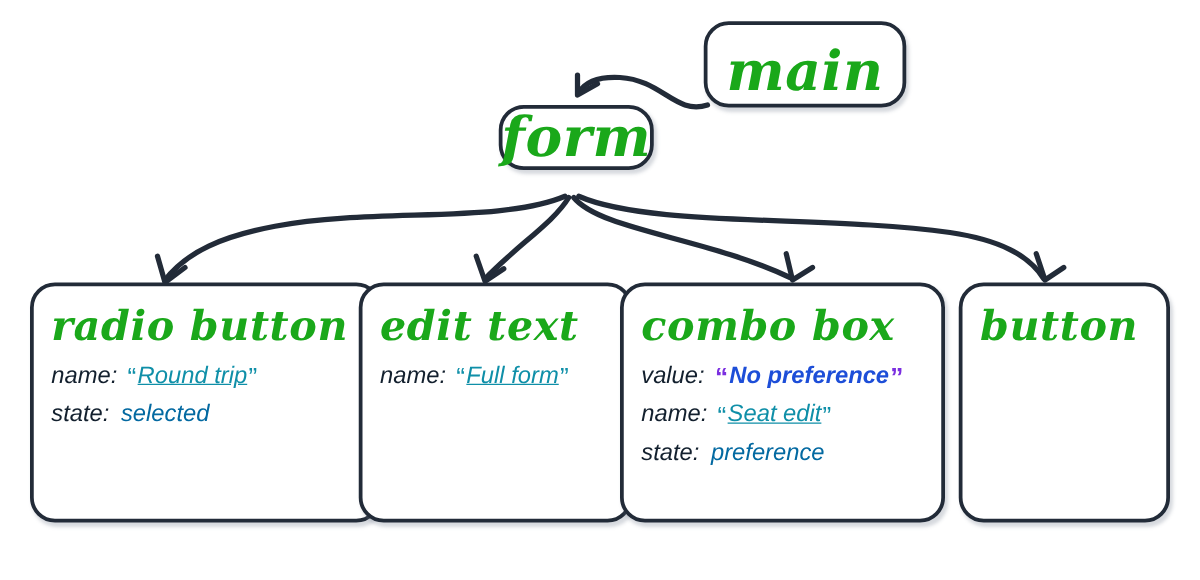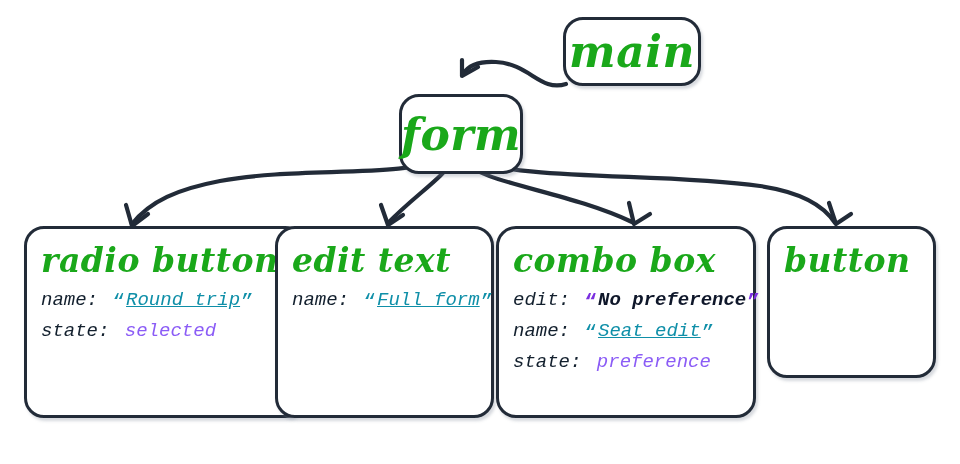--- a/index.html
+++ b/index.html
@@ -60,21 +60,21 @@
     padding: 12px 0 0 14px;
   }
   .leaf-node .node-title {
     display: block;
     font-size: 33px;
     line-height: 40px;
     margin-bottom: 4px;
   }
 
   .prop-row {
-    font-family: Liberation Mono, monospace;
+    font-family: Liberation Sans, sans-serif;
     font-style: italic;
     font-size: 19px;
     line-height: 31px;
     white-space: nowrap;
     color: #13202e;
   }
   .prop-key {
     color: #13202e;
     font-style: italic;
   }
@@ -95,37 +95,37 @@
   }
 
   
   .v-link .inner {
     color: #0f8fa8;
     text-decoration: underline;
   }
   .v-link .q { color: #0f8fa8; }
 
   .v-state {
-    color: #8b5cf6;
+    color: #0369a1;
   }
 
   .v-purple .inner {
-    color: #0f172a;
+    color: #1d4ed8;
     font-weight: bold;
     text-decoration: none;
   }
   .v-purple .q { color: #7b2fe0; font-weight: bold; }
 
   
-  #node-main      { left: 563px;  top: 17px;  width: 138px; height: 69px;  }
-  #node-form      { left: 399px;  top: 84px;  width: 124px; height: 80px; margin-top: 10px;  }
+  #node-main      { left: 563px;  top: 17px;  width: 162px; height: 69px; align-items: flex-end;  }
+  #node-form      { left: 399px;  top: 84px;  width: 124px; height: 52px;  }
   #node-radio     { left: 24px;   top: 226px; width: 281px; height: 192px; }
-  #node-edit      { left: 275px;  top: 226px; width: 219px; height: 192px; }
+  #node-edit      { left: 287px;  top: 226px; width: 219px; height: 192px; }
   #node-combo     { left: 496px;  top: 226px; width: 260px; height: 192px; }
-  #node-button    { left: 767px;  top: 226px; width: 169px; height: 152px; }
+  #node-button    { left: 767px;  top: 226px; width: 169px; height: 192px; }
 </style>
 </head>
 <body>
 
 <div id="canvas">
 
   <svg id="edges" viewBox="0 0 960 464" xmlns="http://www.w3.org/2000/svg">
     <g fill="none" stroke="#222b38" stroke-width="4.2" stroke-linecap="round" stroke-linejoin="round">
 
       <path d="M 566 84 C 540 92 530 64 496 62 C 478 61 468 66 463 74"></path>
@@ -176,21 +176,21 @@
     <div class="prop-row">
       <span class="prop-key">name:</span>
       <span class="prop-val v-link"><span class="q">“</span><span class="inner">Full form</span><span class="q">”</span></span>
     </div>
   </div>
 
   <div class="node leaf-node" id="node-combo">
     <span class="node-title">combo box</span>
 
     <div class="prop-row">
-      <span class="prop-key">edit:</span>
+      <span class="prop-key">value:</span>
       <span class="prop-val v-purple"><span class="q">“</span><span class="inner">No preference</span><span class="q">”</span></span>
     </div>
 
     <div class="prop-row">
       <span class="prop-key">name:</span>
       <span class="prop-val v-link"><span class="q">“</span><span class="inner">Seat edit</span><span class="q">”</span></span>
     </div>
 
     <div class="prop-row">
       <span class="prop-key">state:</span>

